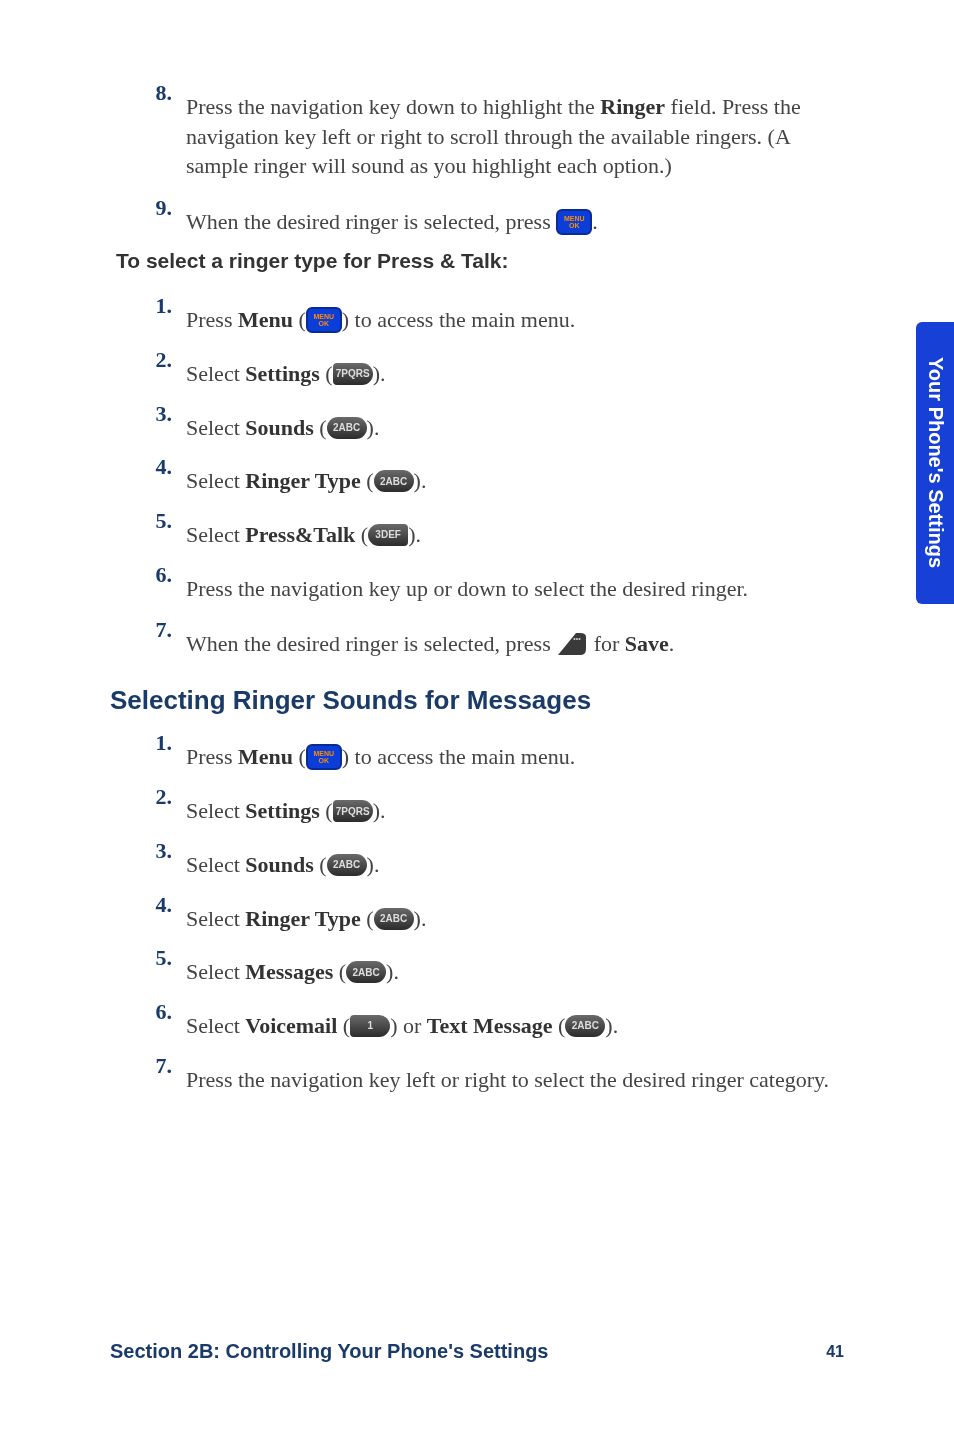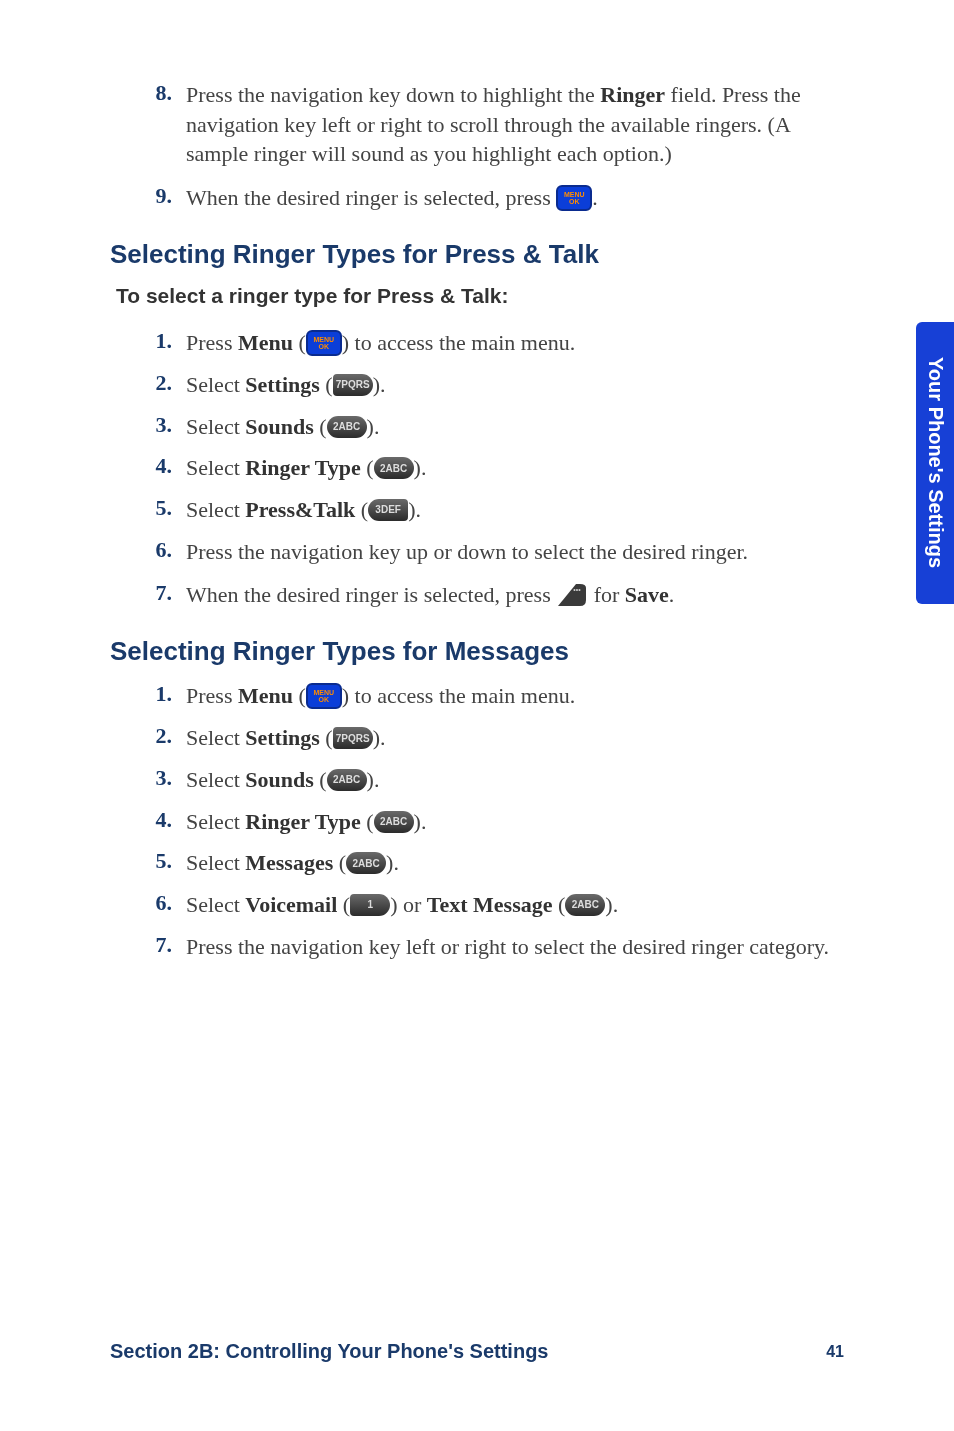--- a/index.html
+++ b/index.html
@@ -25,20 +25,21 @@
   font-size: 22px;
   min-width: 40px;
   text-align: right;
   margin-right: 14px;
 }
 .step-text {
   color: #444;
   font-size: 22px;
   line-height: 1.35;
   flex: 1;
+  margin-top: 12px;
 }
 .step-text strong {
   color: #333;
   font-weight: bold;
 }
 .subsection {
   color: #1a3a6a;
   font-weight: bold;
   font-size: 26px;
   font-family: 'Trebuchet MS', Arial, sans-serif;
@@ -160,21 +161,20 @@
       <div class="step-num">9.</div>
       <div class="step-text">
         <span>When the desired ringer is selected, press </span><span class="icon-menuok">
             <span class="t1">MENU</span>
             <span class="t2">OK</span>
           </span><span>.</span>
       </div>
     </div>
   </div>
 
-  <div class="subsection">Selecting Ringer Types for Press &amp; Talk</div>
   <div class="lead">To select a ringer type for Press &amp; Talk:</div>
 
   <div class="steps-list">
     <div class="step-item">
       <div class="step-num">1.</div>
       <div class="step-text">
         <span>Press </span><strong>Menu</strong><span> (</span><span class="icon-menuok">
             <span class="t1">MENU</span>
             <span class="t2">OK</span>
           </span><span>) to access the main menu.</span>
@@ -214,21 +214,21 @@
       <div class="step-num">7.</div>
       <div class="step-text">
         <span>When the desired ringer is selected, press </span><span class="icon-softkey"><svg viewBox="0 0 32 26">
               <path d="M 2 24 L 24 24 Q 30 24 30 18 L 30 6 Q 30 2 24 2 L 20 2 Z" fill="#3a3a3a"></path>
               <text x="21" y="10" font-size="7" fill="#ccc" text-anchor="middle" font-family="Arial">•••</text>
             </svg></span><span> for </span><strong>Save</strong><span>.</span>
       </div>
     </div>
   </div>
 
-  <div class="subsection">Selecting Ringer Types for Messages</div>
+  <div class="subsection">Selecting Ringer Sounds for Messages</div>
 
   <div class="steps-list">
     <div class="step-item">
       <div class="step-num">1.</div>
       <div class="step-text">
         <span>Press </span><strong>Menu</strong><span> (</span><span class="icon-menuok">
             <span class="t1">MENU</span>
             <span class="t2">OK</span>
           </span><span>) to access the main menu.</span>
       </div>

